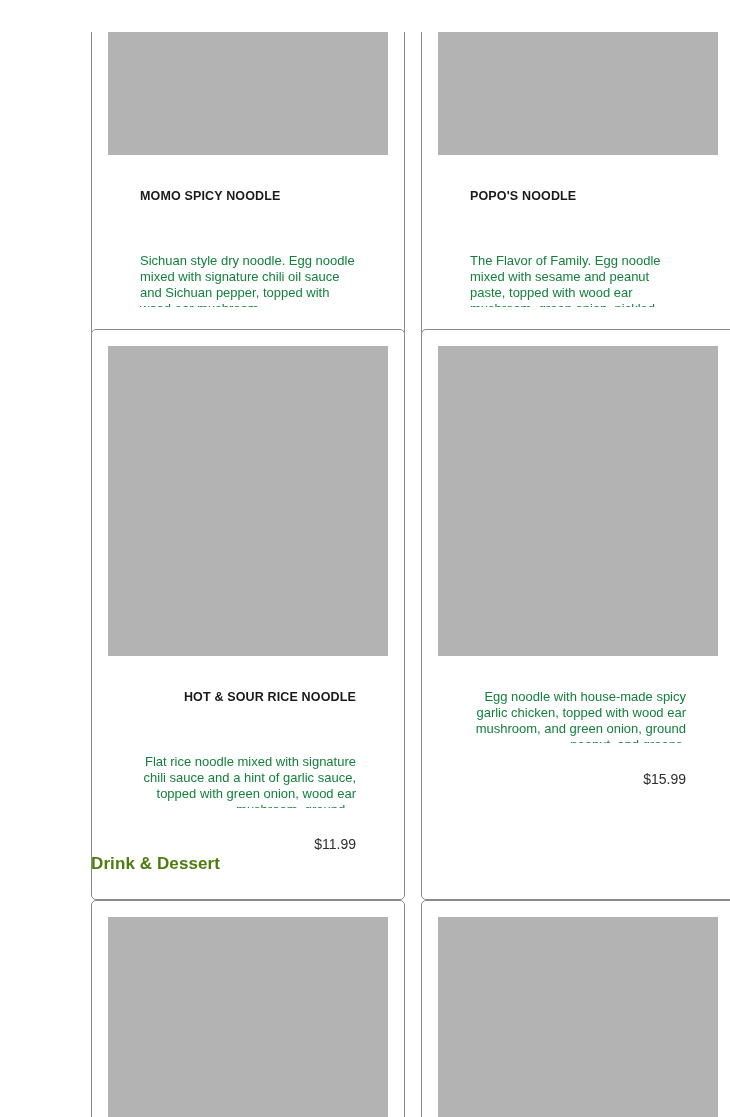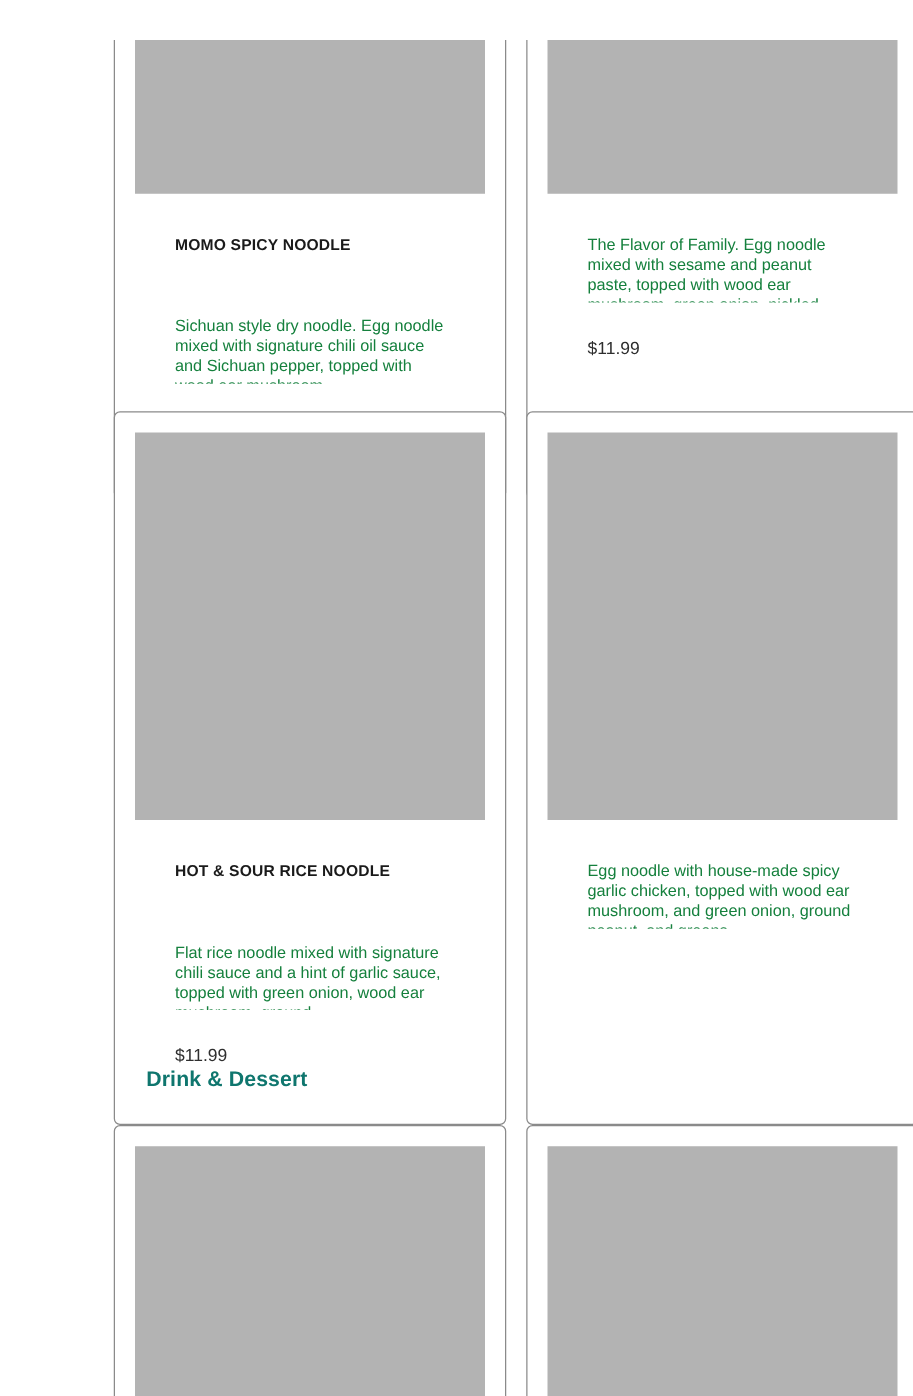--- a/index.html
+++ b/index.html
@@ -30,21 +30,21 @@
     position: absolute;
     left: 43px;
     width: 644px;
     display: grid;
     grid-template-columns: 314px 314px;
     column-gap: 16px;
   }
 
   
   .grid--row1 { top: -188px; }
-  .grid--row2 { top: 281px; }
+  .grid--row2 { top: 281px; text-align: right; }
   .grid--row3 { top: 852px; }
 
   
   .card {
     background: #ffffff;
     border: 1px solid #8a8a8a;
     border-radius: 5px;
     overflow: hidden;
     display: flex;
     flex-direction: column;
@@ -90,24 +90,23 @@
     line-height: 18px;
   }
 
   
   .section-heading {
     position: absolute;
     left: 43px;
     top: 804px;
     font-size: 17px;
     font-weight: bold;
-    color: #0f766e;
+    color: #4d7c0f;
     letter-spacing: 0.1px;
     line-height: 24px;
-    margin-left: 26px;
   }
 </style>
 </head>
 <body>
 
 <div class="page">
 
   <div class="grid grid--row1">
 
     <div class="card card--r1">
@@ -115,20 +114,21 @@
       <div class="card__body">
         <div class="card__title">MOMO SPICY NOODLE</div>
         <div class="card__desc">Sichuan style dry noodle. Egg noodle mixed with signature chili oil sauce and Sichuan pepper, topped with wood ear mushroom,...</div>
         <div class="card__price">$11.99</div>
       </div>
     </div>
 
     <div class="card card--r1">
       <div class="card__image"></div>
       <div class="card__body">
+        <div class="card__title">POPO'S NOODLE</div>
         <div class="card__desc">The Flavor of Family. Egg noodle mixed with sesame and peanut paste, topped with wood ear mushroom, green onion, pickled spicy,...</div>
         <div class="card__price">$11.99</div>
       </div>
     </div>
 
   </div>
 
   <div class="grid grid--row2">
 
     <div class="card card--r2">
@@ -137,20 +137,21 @@
         <div class="card__title">HOT &amp; SOUR RICE NOODLE</div>
         <div class="card__desc">Flat rice noodle mixed with signature chili sauce and a hint of garlic sauce, topped with green onion, wood ear mushroom, ground...</div>
         <div class="card__price">$11.99</div>
       </div>
     </div>
 
     <div class="card card--r2">
       <div class="card__image"></div>
       <div class="card__body">
         <div class="card__desc">Egg noodle with house-made spicy garlic chicken, topped with wood ear mushroom, and green onion, ground peanut, and greens.</div>
+        <div class="card__price">$15.99</div>
       </div>
     </div>
 
   </div>
 
   <div class="section-heading">Drink &amp; Dessert</div>
 
   <div class="grid grid--row3">
 
     <div class="card card--r3">

